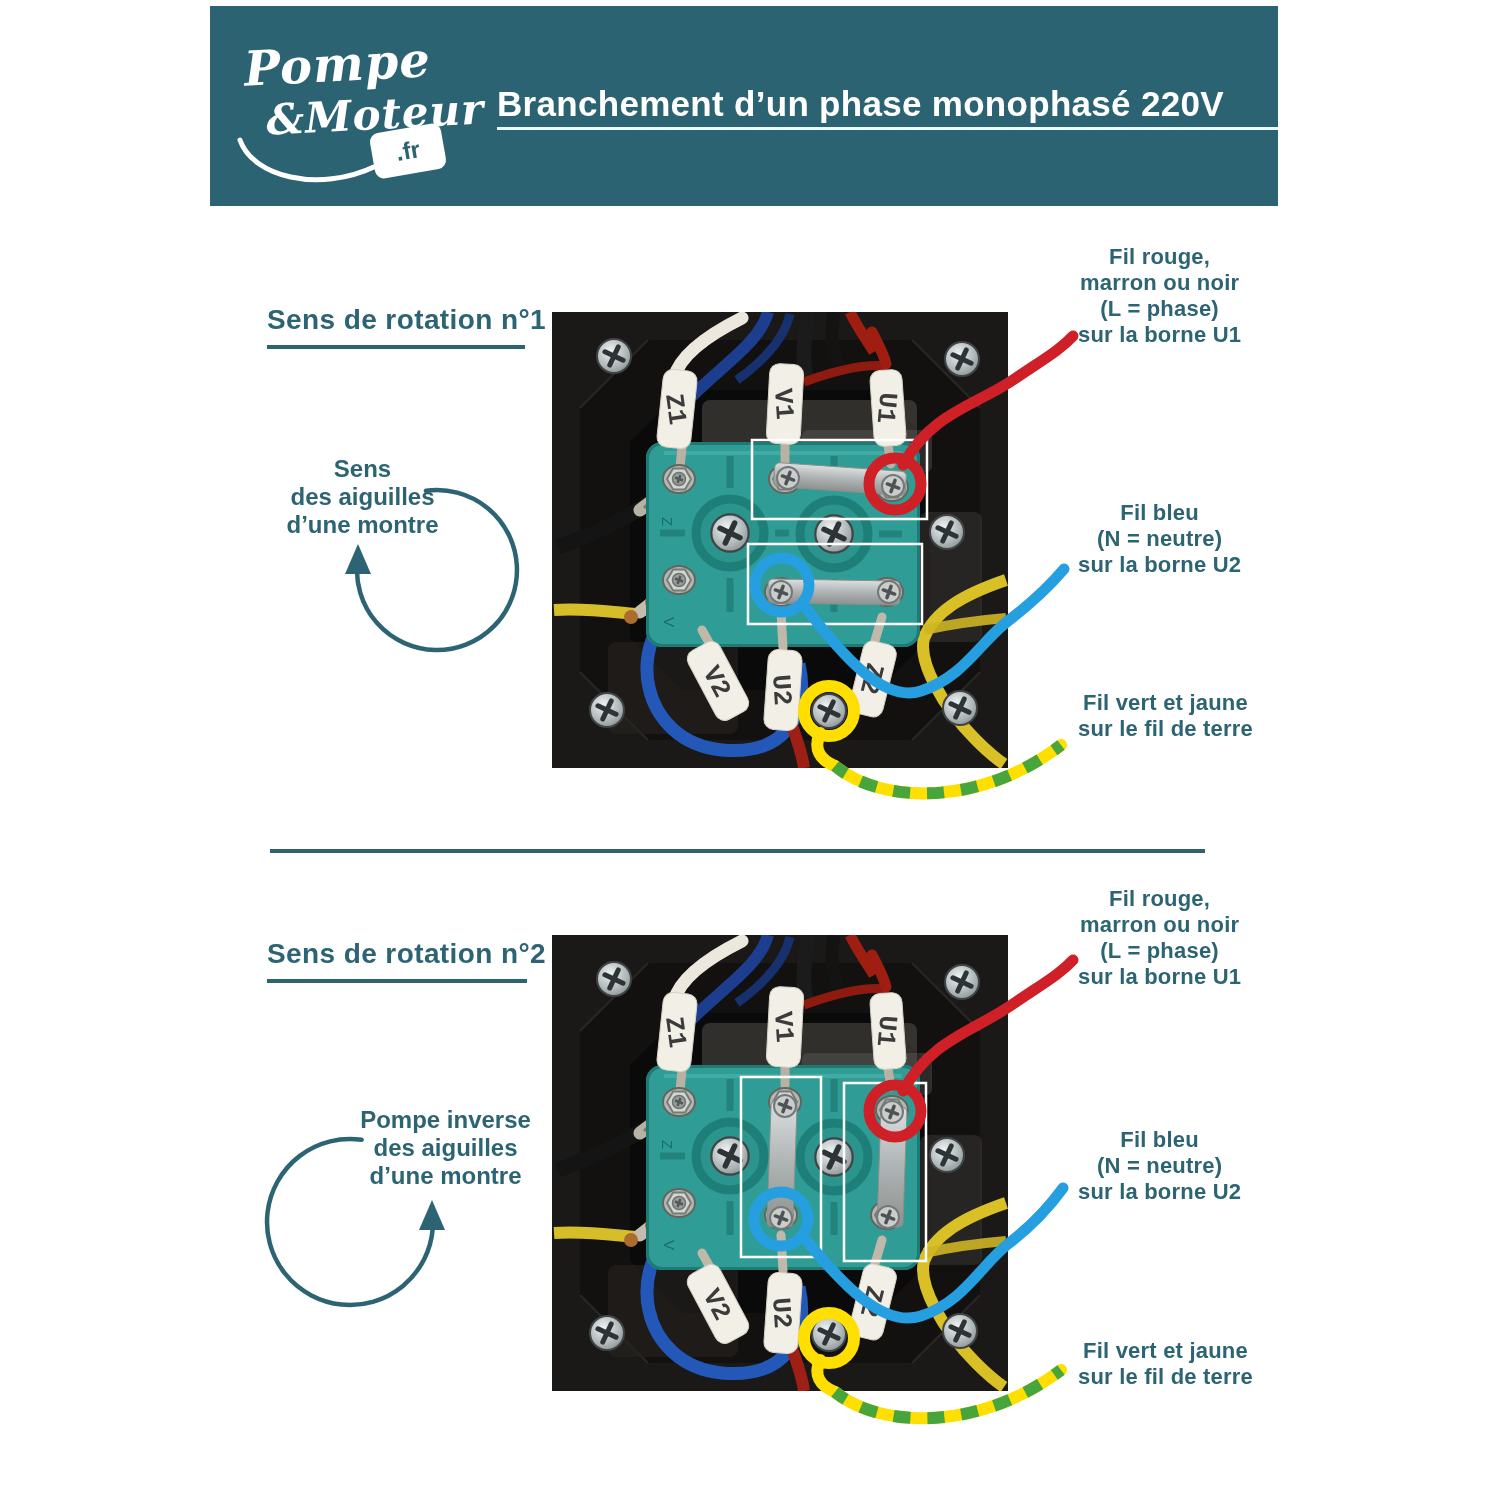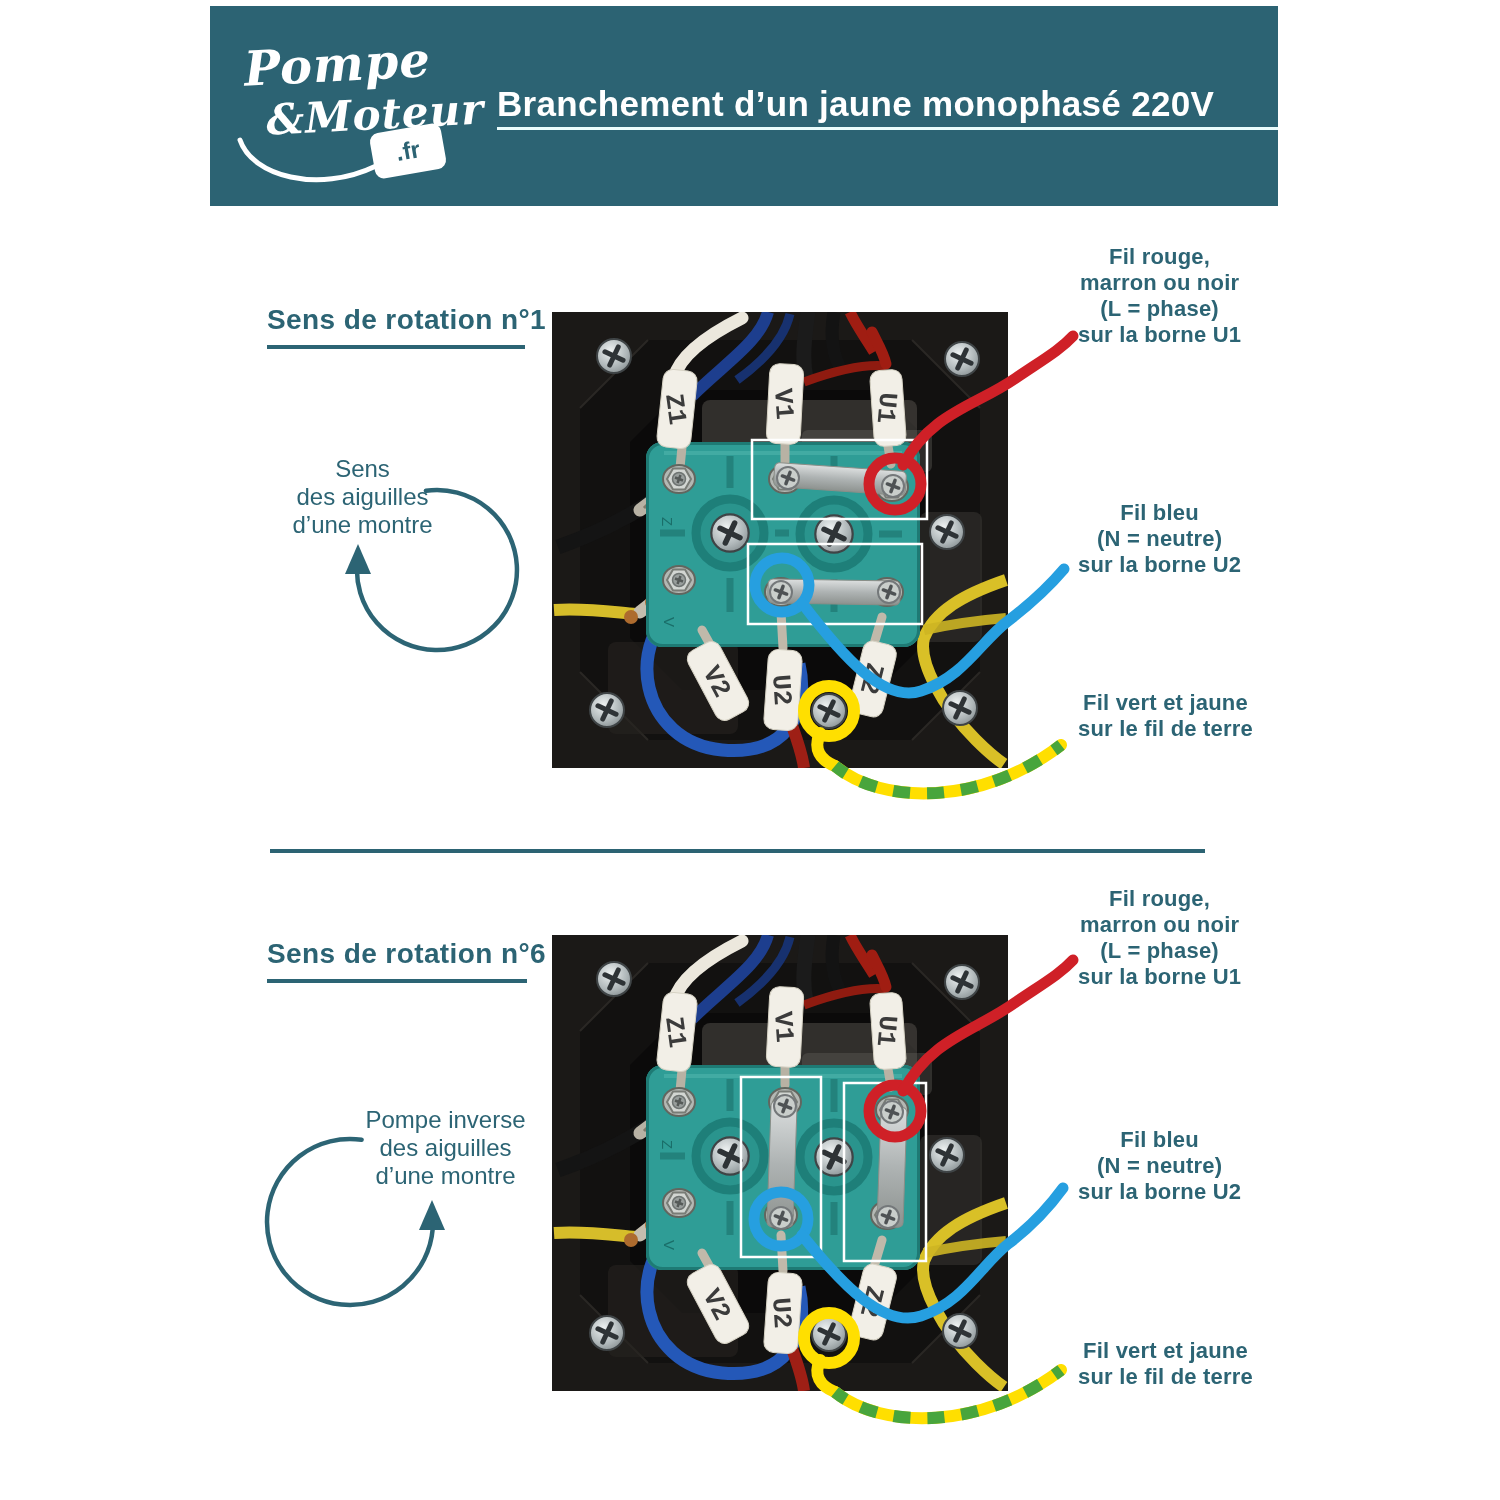--- a/index.html
+++ b/index.html
@@ -14,21 +14,21 @@
   .logo-line2{left:56px;top:84px;font-family:"DejaVu Serif",serif;font-style:italic;font-weight:700;
               font-size:42px;color:#fff;transform:rotate(-3deg);letter-spacing:1px;}
   .fr-badge{left:162px;top:122px;width:72px;height:46px;background:#fff;border-radius:9px;
             transform:rotate(-10deg);text-align:center;line-height:46px;
             font-weight:700;font-size:24px;color:#2c6373;}
   .hdr-title{left:287px;top:78px;width:790px;font-size:35px;font-weight:700;color:#fff;letter-spacing:.3px;white-space:nowrap;}
   .hdr-underline{left:287px;top:121px;width:781px;height:3px;background:#eafcfc;}
   
   .sec-heading{font-size:28px;font-weight:700;letter-spacing:.4px;white-space:nowrap;}
   .sec-underline{height:4px;background:#2c6474;}
-  .rot-label{width:255px;text-align:center;font-size:24px;line-height:28px;font-weight:400;}
+  .rot-label{width:255px;text-align:center;font-size:24px;line-height:28px;font-weight:700;}
   .annot{font-size:22px;font-weight:700;line-height:26px;letter-spacing:.2px;white-space:nowrap;text-align:center;}
   .divider{left:270px;top:849px;width:935px;height:4px;background:#2c6373;}
   svg{display:block;}
 </style>
 </head>
 <body>
 
 <svg width="0" height="0" style="position:absolute" aria-hidden="true">
   <defs>
     <linearGradient id="metal" x1="0" y1="0" x2="0" y2="1">
@@ -143,21 +143,21 @@
 
 <div class="page">
 
   <div class="abs banner">
     <div class="abs logo-line1">Pompe</div>
     <div class="abs logo-line2">&amp;Moteur</div>
     <svg class="abs" style="left:8px;top:118px" width="230" height="80">
       <path d="M22,16 C34,52 100,70 158,42" stroke="#fff" stroke-width="5" fill="none" stroke-linecap="round"></path>
     </svg>
     <div class="abs fr-badge">.fr</div>
-    <div class="abs hdr-title">Branchement d’un jaune monophasé 220V</div>
+    <div class="abs hdr-title">Branchement d’un phase monophasé 220V</div>
     <div class="abs hdr-underline"></div>
   </div>
 
   <div class="abs teal sec-heading" style="left:267px;top:304px">Sens de rotation n°1</div>
   <div class="abs sec-underline" style="left:267px;top:345px;width:258px"></div>
 
   <div class="abs teal rot-label" style="left:235px;top:455px">
     <div>Sens</div>
     <div>des aiguilles</div>
     <div>d’une montre</div>
@@ -203,21 +203,21 @@
     <div>(N = neutre)</div>
     <div>sur la borne U2</div>
   </div>
   <div class="abs teal annot" style="left:1078px;top:690px">
     <div>Fil vert et jaune</div>
     <div>sur le fil de terre</div>
   </div>
 
   <div class="abs divider"></div>
 
-  <div class="abs teal sec-heading" style="left:267px;top:938px">Sens de rotation n°6</div>
+  <div class="abs teal sec-heading" style="left:267px;top:938px">Sens de rotation n°2</div>
   <div class="abs sec-underline" style="left:267px;top:979px;width:260px"></div>
 
   <div class="abs teal rot-label" style="left:318px;top:1106px">
     <div>Pompe inverse</div>
     <div>des aiguilles</div>
     <div>d’une montre</div>
   </div>
 
   <svg class="abs" style="left:255px;top:1128px" width="190" height="190" viewBox="0 0 190 190">
     <path d="M 106.6,11.8 A 83 83 0 1 0 177.7,101" fill="none" stroke="#2c6474" stroke-width="4.5" stroke-linecap="round"></path>

